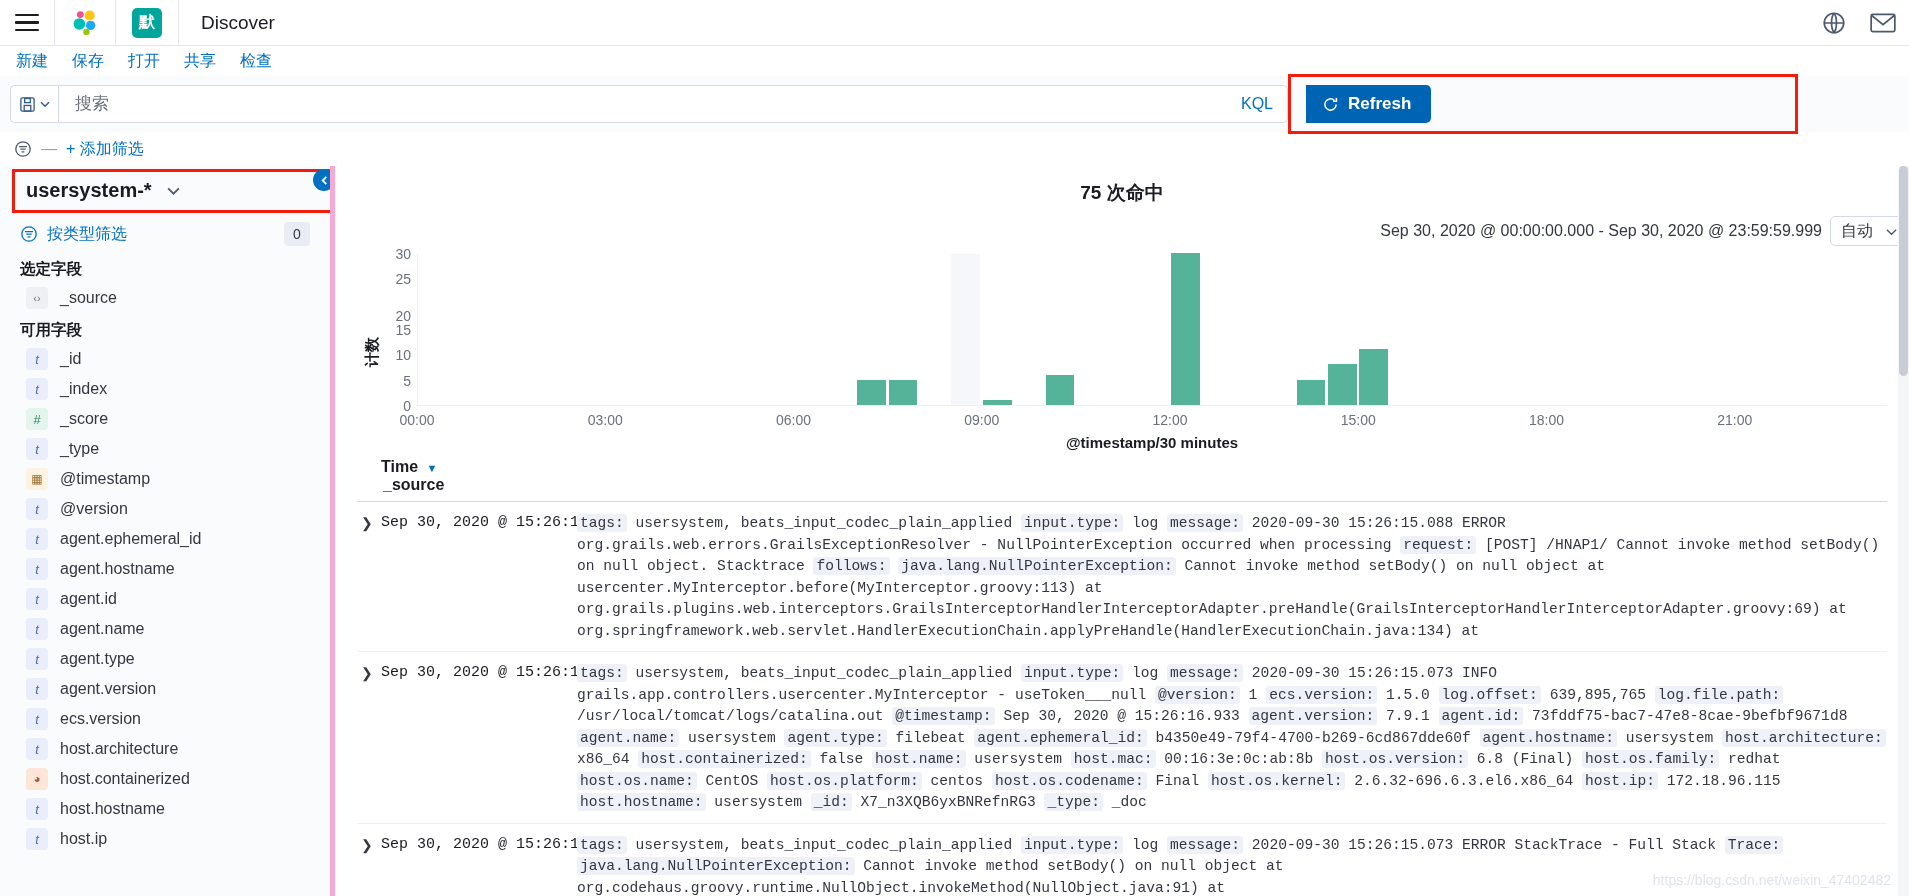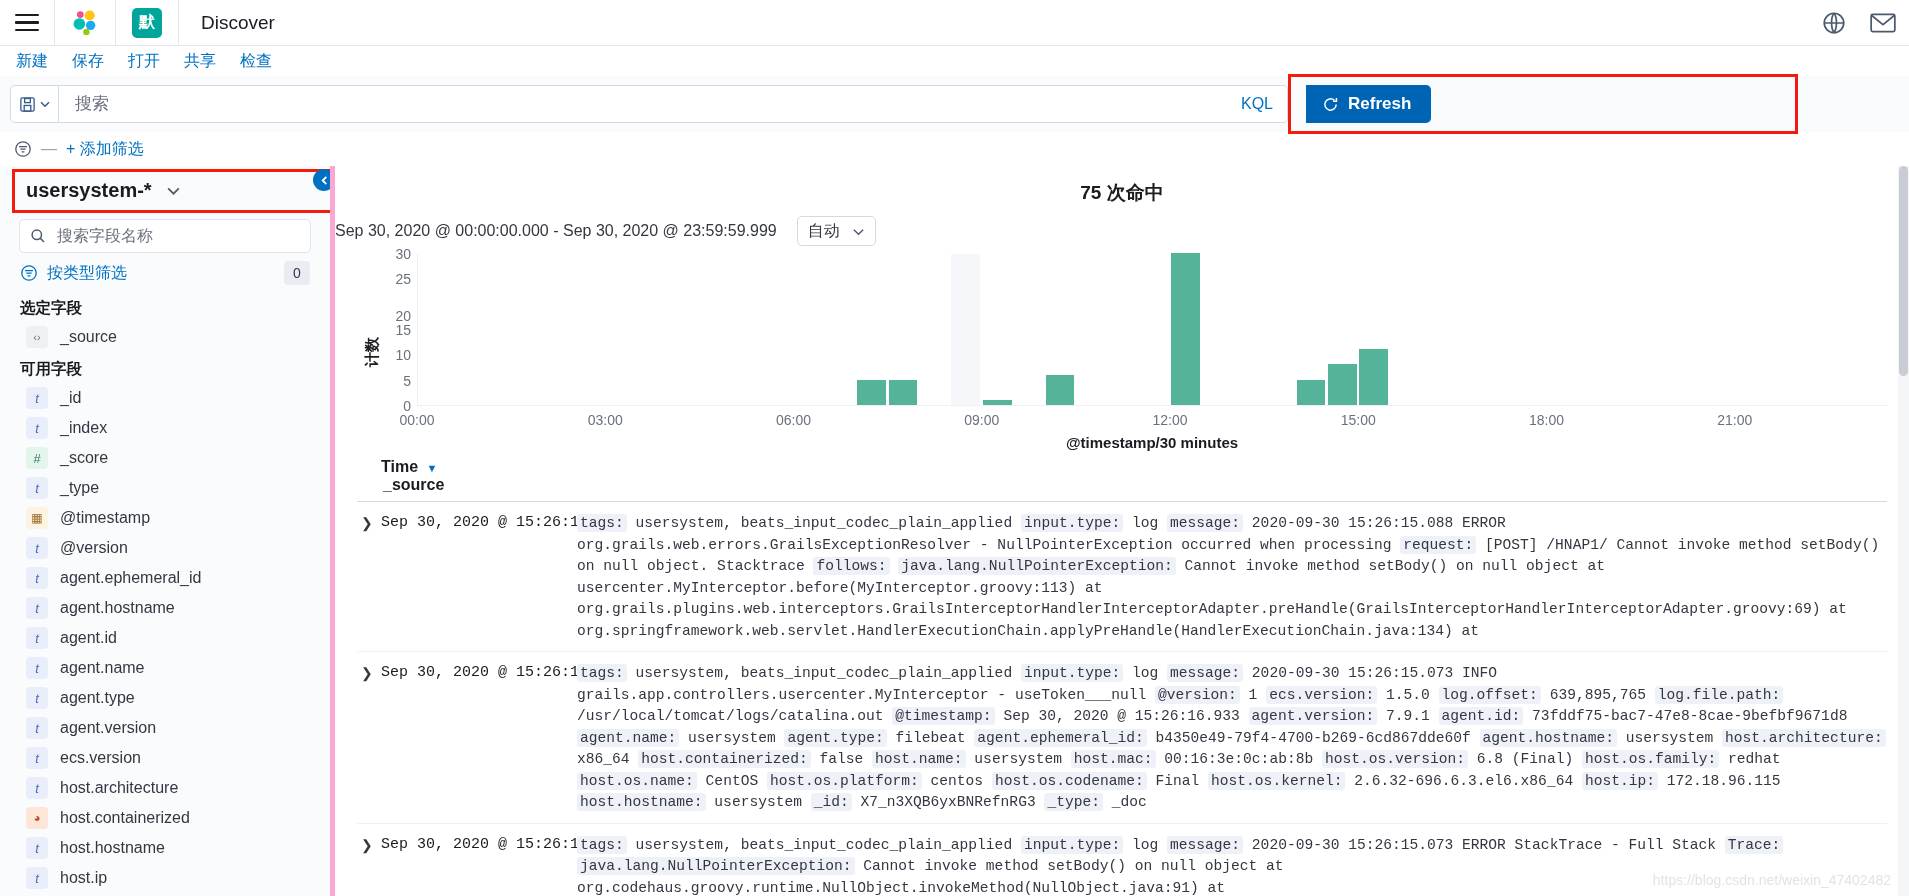--- a/index.html
+++ b/index.html
@@ -129,21 +129,21 @@
   #collapse-handle { position:absolute; right:-5px; top:3px; width:22px; height:22px;
     border-radius:50%; background:#0071c2; color:#fff; display:flex; align-items:center;
     justify-content:center; font-size:13px; cursor:pointer; }
 
   
   #content { flex:1; border-left:5px solid #f9a8d4; background:#fff; overflow:hidden;
     position:relative; }
   #hits-title { text-align:center; font-size:19px; font-weight:bold; color:#1a1c21;
     padding-top:14px; }
   #hits-title .num { font-weight:bold; }
-  #chart-sub { display:flex; align-items:center; justify-content:flex-start; gap:20px;
+  #chart-sub { display:flex; align-items:center; justify-content:flex-end; gap:8px;
     padding-top:10px; font-size:16px; color:#343741; }
   #interval-select { border:1px solid #d3dae6; border-radius:5px; height:30px;
     display:flex; align-items:center; gap:12px; padding:0 10px; background:#fff;
     font-size:16px; color:#343741; cursor:pointer; }
 
   
   #chart-wrap { position:relative; height:196px; margin:8px 22px 0 22px; }
   #y-axis-title { position:absolute; left:0px; top:50%; transform:translateY(-50%) rotate(-90deg);
     font-size:15px; color:#1a1c21; font-weight:bold; white-space:nowrap; }
   #y-ticks { position:absolute; left:18px; top:0; width:36px; height:152px; }
@@ -275,27 +275,20 @@
 
   <div id="sidebar">
     <div id="index-pattern-box">
       <span id="index-pattern-name">usersystem-*</span>
       <svg class="chev" width="15" height="15" viewBox="0 0 14 14" fill="none" stroke="#4d5a6d" stroke-width="1.6">
           <path d="M2 5L7 10l5-5"></path>
         </svg>
       <div id="index-pattern-hl"></div>
     </div>
 
-    <div id="field-search">
-      <svg width="16" height="16" viewBox="0 0 16 16" fill="none" stroke="#4d5a6d" stroke-width="1.5">
-        <circle cx="6.8" cy="6.8" r="4.7"></circle>
-          <path d="M10.4 10.4L14 14"></path>
-      </svg>
-      <input type="text" placeholder="搜索字段名称" style="">
-    </div>
 
     <div id="type-filter">
       <svg width="18" height="18" viewBox="0 0 18 18" fill="none" stroke="#0071c2" stroke-width="1.3">
         <circle cx="9" cy="9" r="7.2"></circle>
           <path d="M5 6.6h8M6.3 9.2h5.4M7.6 11.8h2.8"></path>
       </svg>
       <span class="label">按类型筛选</span>
       <span class="count">0</span>
     </div>
 

